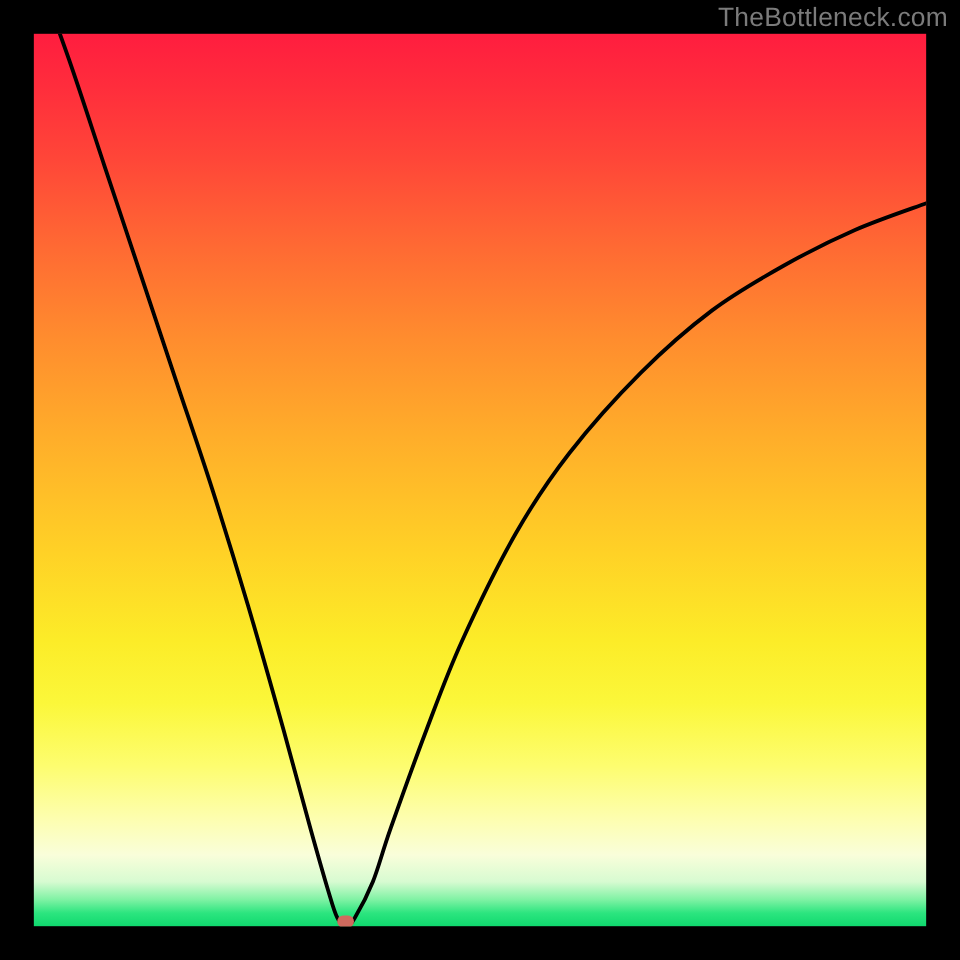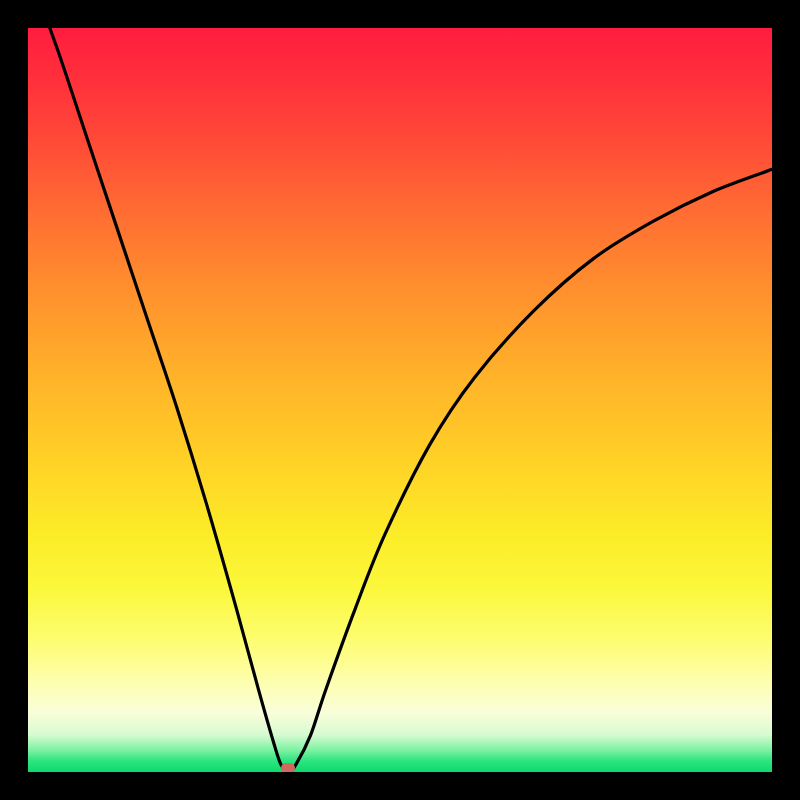--- a/index.html
+++ b/index.html
@@ -74,20 +74,21 @@
     background: #cf6a5e;
     z-index: 25;
     transform: translate(-50%, -50%);
   }
 </style>
 </head>
 <body>
 
 <div class="frame">
 
+  <div class="watermark">TheBottleneck.com</div>
 
   <div class="plot-area">
     <div class="gradient"></div>
 
     <svg class="curve-svg" viewBox="0 0 744 744" preserveAspectRatio="none">
       <path d="M 0.00 -59.52 C 4.96 -45.88, 19.84 -6.20, 29.76 22.32 C 39.68 50.84, 49.60 81.84, 59.52 111.60 C 69.44 141.36, 79.36 171.12, 89.28 200.88 C 99.20 230.64, 109.12 260.40, 119.04 290.16 C 128.96 319.92, 138.88 348.44, 148.80 379.44 C 158.72 410.44, 168.64 442.68, 178.56 476.16 C 188.48 509.64, 199.64 549.32, 208.32 580.32 C 217.00 611.32, 224.44 639.84, 230.64 662.16 C 236.84 684.48, 241.80 701.84, 245.52 714.24 C 249.24 726.64, 250.48 731.60, 252.96 736.56 C 255.44 741.52, 257.92 744.00, 260.40 744.00 C 262.88 744.00, 264.12 742.76, 267.84 736.56 C 271.56 730.36, 277.76 719.20, 282.72 706.80 C 287.68 694.40, 290.16 683.24, 297.60 662.16 C 305.04 641.08, 317.44 606.36, 327.36 580.32 C 337.28 554.28, 344.72 533.20, 357.12 505.92 C 369.52 478.64, 386.88 442.68, 401.76 416.64 C 416.64 390.60, 429.04 372.00, 446.40 349.68 C 463.76 327.36, 486.08 302.56, 505.92 282.72 C 525.76 262.88, 545.60 245.52, 565.44 230.64 C 585.28 215.76, 605.12 204.60, 624.96 193.44 C 644.80 182.28, 664.64 172.36, 684.48 163.68 C 704.32 155.00, 734.08 145.08, 744.00 141.36" fill="none" stroke="#000000" stroke-width="3.2" stroke-linecap="round" stroke-linejoin="round"></path>
     </svg>
 
     <div class="marker" style="left: 260.4px; top: 740.28px; background: rgb(207, 106, 94);"></div>
   </div>

